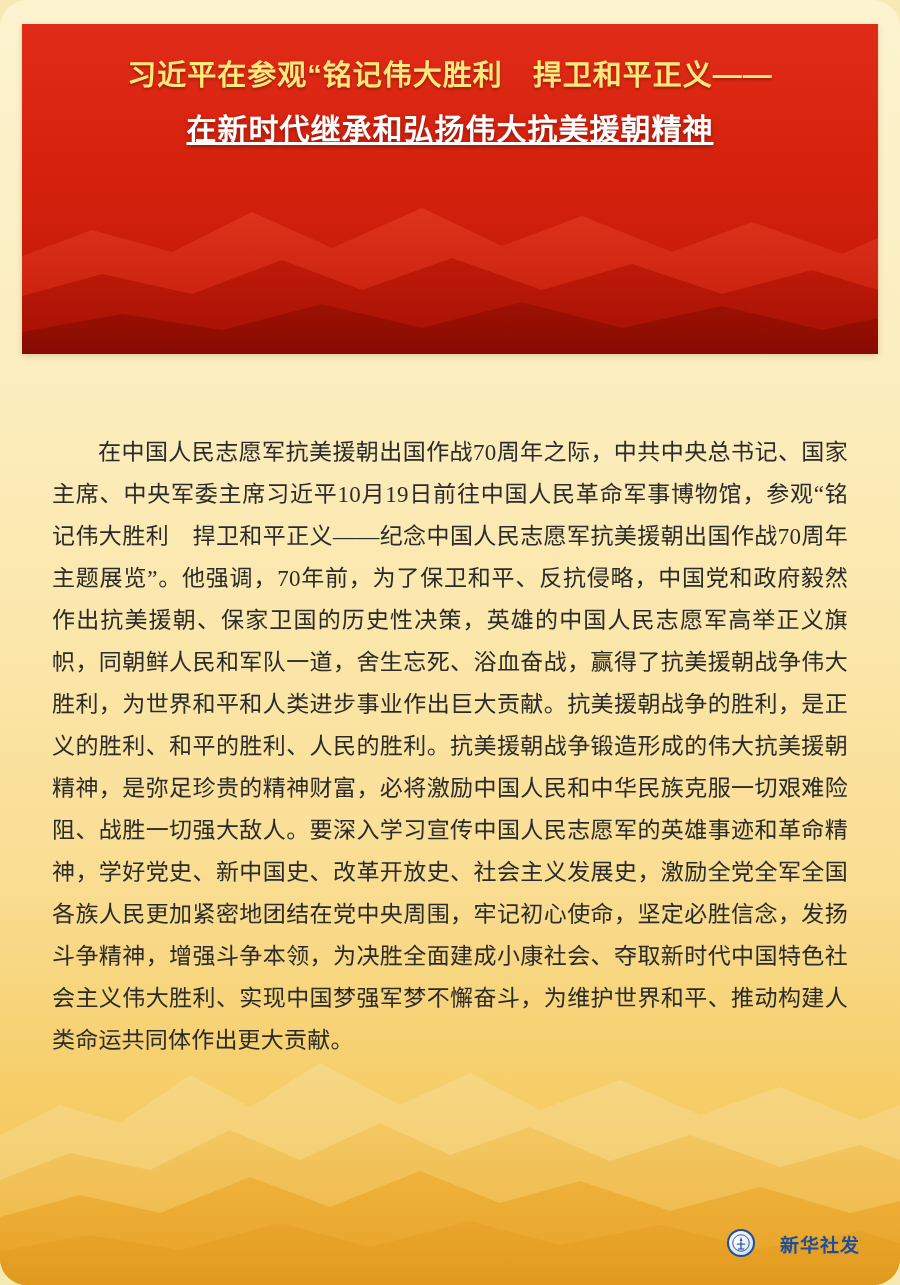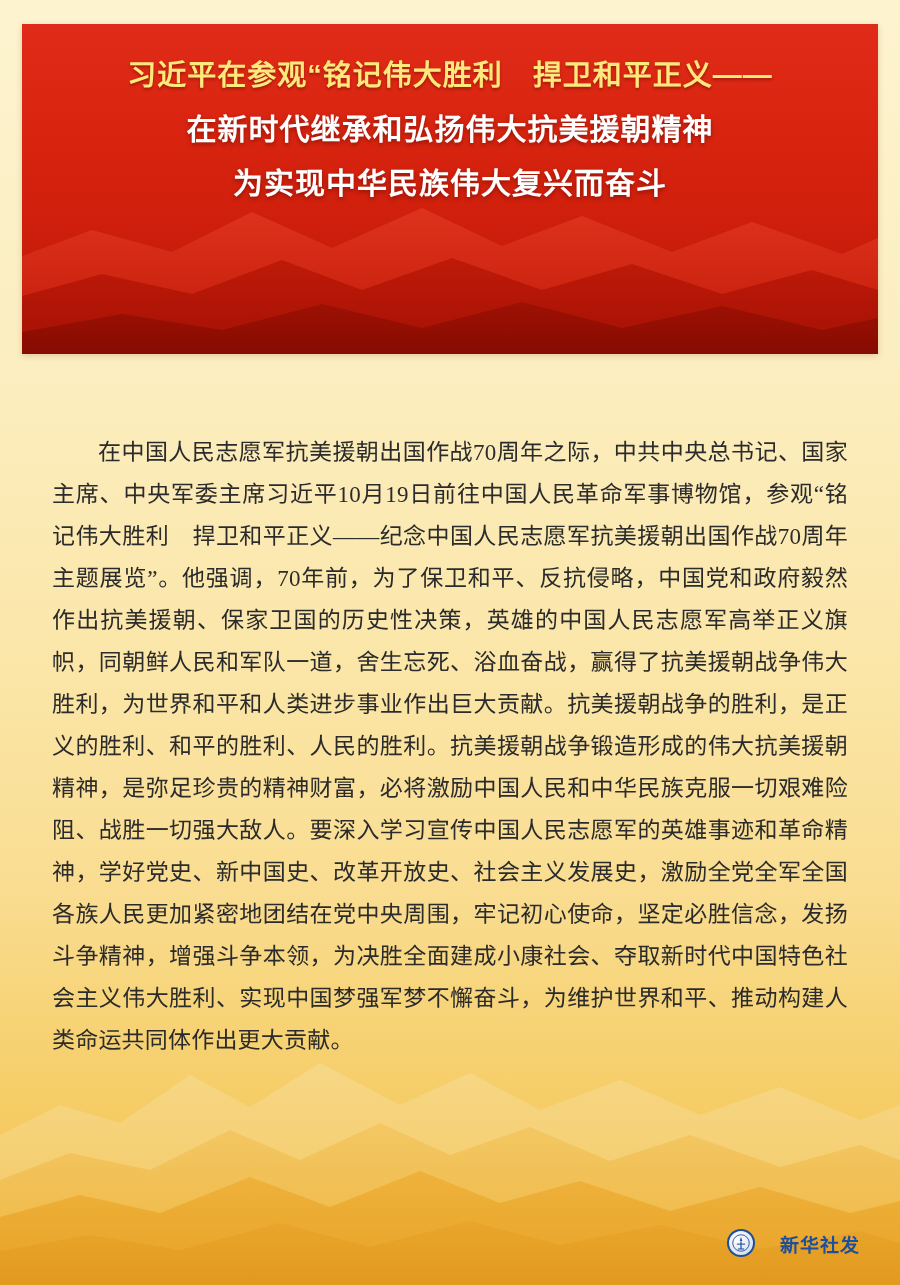--- a/index.html
+++ b/index.html
@@ -21,20 +21,21 @@
     overflow: hidden;
     
     background: linear-gradient(180deg,
         #fdf3cf 0%,
         #fbeec0 28%,
         #fbe6a8 52%,
         #f9dc8f 70%,
         #f6cf6b 84%,
         #f3c352 94%,
         #f2bd45 100%);
+    border-radius: 27px;
   }
 
   
   .mountains {
     position: absolute;
     left: 0;
     bottom: 0;
     width: 900px;
     height: 330px;
     pointer-events: none;
@@ -84,20 +85,21 @@
   .line-b {
     font-size: 29px;
     color: #ffe97d;
     text-shadow: 0 2px 3px rgba(90, 10, 0, 0.45);
   }
   .line-c {
     font-size: 30px;
     color: #ffffff;
     margin-top: 12px;
     text-shadow: 0 2px 4px rgba(90, 10, 0, 0.55);
+    text-decoration: underline;
   }
   .line-d {
     font-size: 30px;
     color: #ffffff;
     margin-top: 10px;
     text-shadow: 0 2px 4px rgba(90, 10, 0, 0.55);
   }
 
   
   .article {
@@ -196,21 +198,20 @@
         </linearGradient>
       </defs>
       <path d="M0,92 L70,66 L150,88 L230,48 L310,84 L400,44 L480,82 L560,52 L650,88 L730,58 L820,90 L856,74 L856,190 L0,190 Z" fill="url(#bm1)"></path>
       <path d="M0,132 L80,110 L170,130 L260,96 L340,126 L430,94 L520,126 L610,100 L700,130 L790,106 L856,126 L856,190 L0,190 Z" fill="url(#bm2)"></path>
       <path d="M0,168 L100,150 L200,166 L300,140 L400,164 L500,138 L600,164 L700,142 L800,166 L856,154 L856,190 L0,190 Z" fill="url(#bm3)"></path>
     </svg>
 
     <div class="banner-text">
       <div class="banner-line line-a">习近平在参观“铭记伟大胜利　捍卫和平正义——</div>
       <div class="banner-line line-c">在新时代继承和弘扬伟大抗美援朝精神</div>
-      <div class="banner-line line-d">为实现中华民族伟大复兴而奋斗</div>
     </div>
   </div>
 
   <div class="article">
     <p>在中国人民志愿军抗美援朝出国作战70周年之际，中共中央总书记、国家主席、中央军委主席习近平10月19日前往中国人民革命军事博物馆，参观“铭记伟大胜利　捍卫和平正义——纪念中国人民志愿军抗美援朝出国作战70周年主题展览”。他强调，70年前，为了保卫和平、反抗侵略，中国党和政府毅然作出抗美援朝、保家卫国的历史性决策，英雄的中国人民志愿军高举正义旗帜，同朝鲜人民和军队一道，舍生忘死、浴血奋战，赢得了抗美援朝战争伟大胜利，为世界和平和人类进步事业作出巨大贡献。抗美援朝战争的胜利，是正义的胜利、和平的胜利、人民的胜利。抗美援朝战争锻造形成的伟大抗美援朝精神，是弥足珍贵的精神财富，必将激励中国人民和中华民族克服一切艰难险阻、战胜一切强大敌人。要深入学习宣传中国人民志愿军的英雄事迹和革命精神，学好党史、新中国史、改革开放史、社会主义发展史，激励全党全军全国各族人民更加紧密地团结在党中央周围，牢记初心使命，坚定必胜信念，发扬斗争精神，增强斗争本领，为决胜全面建成小康社会、夺取新时代中国特色社会主义伟大胜利、实现中国梦强军梦不懈奋斗，为维护世界和平、推动构建人类命运共同体作出更大贡献。</p>
   </div>
 
   <div class="credit">
     <span class="credit-logo">
       <svg width="18" height="18" viewBox="0 0 24 24" aria-hidden="true">

